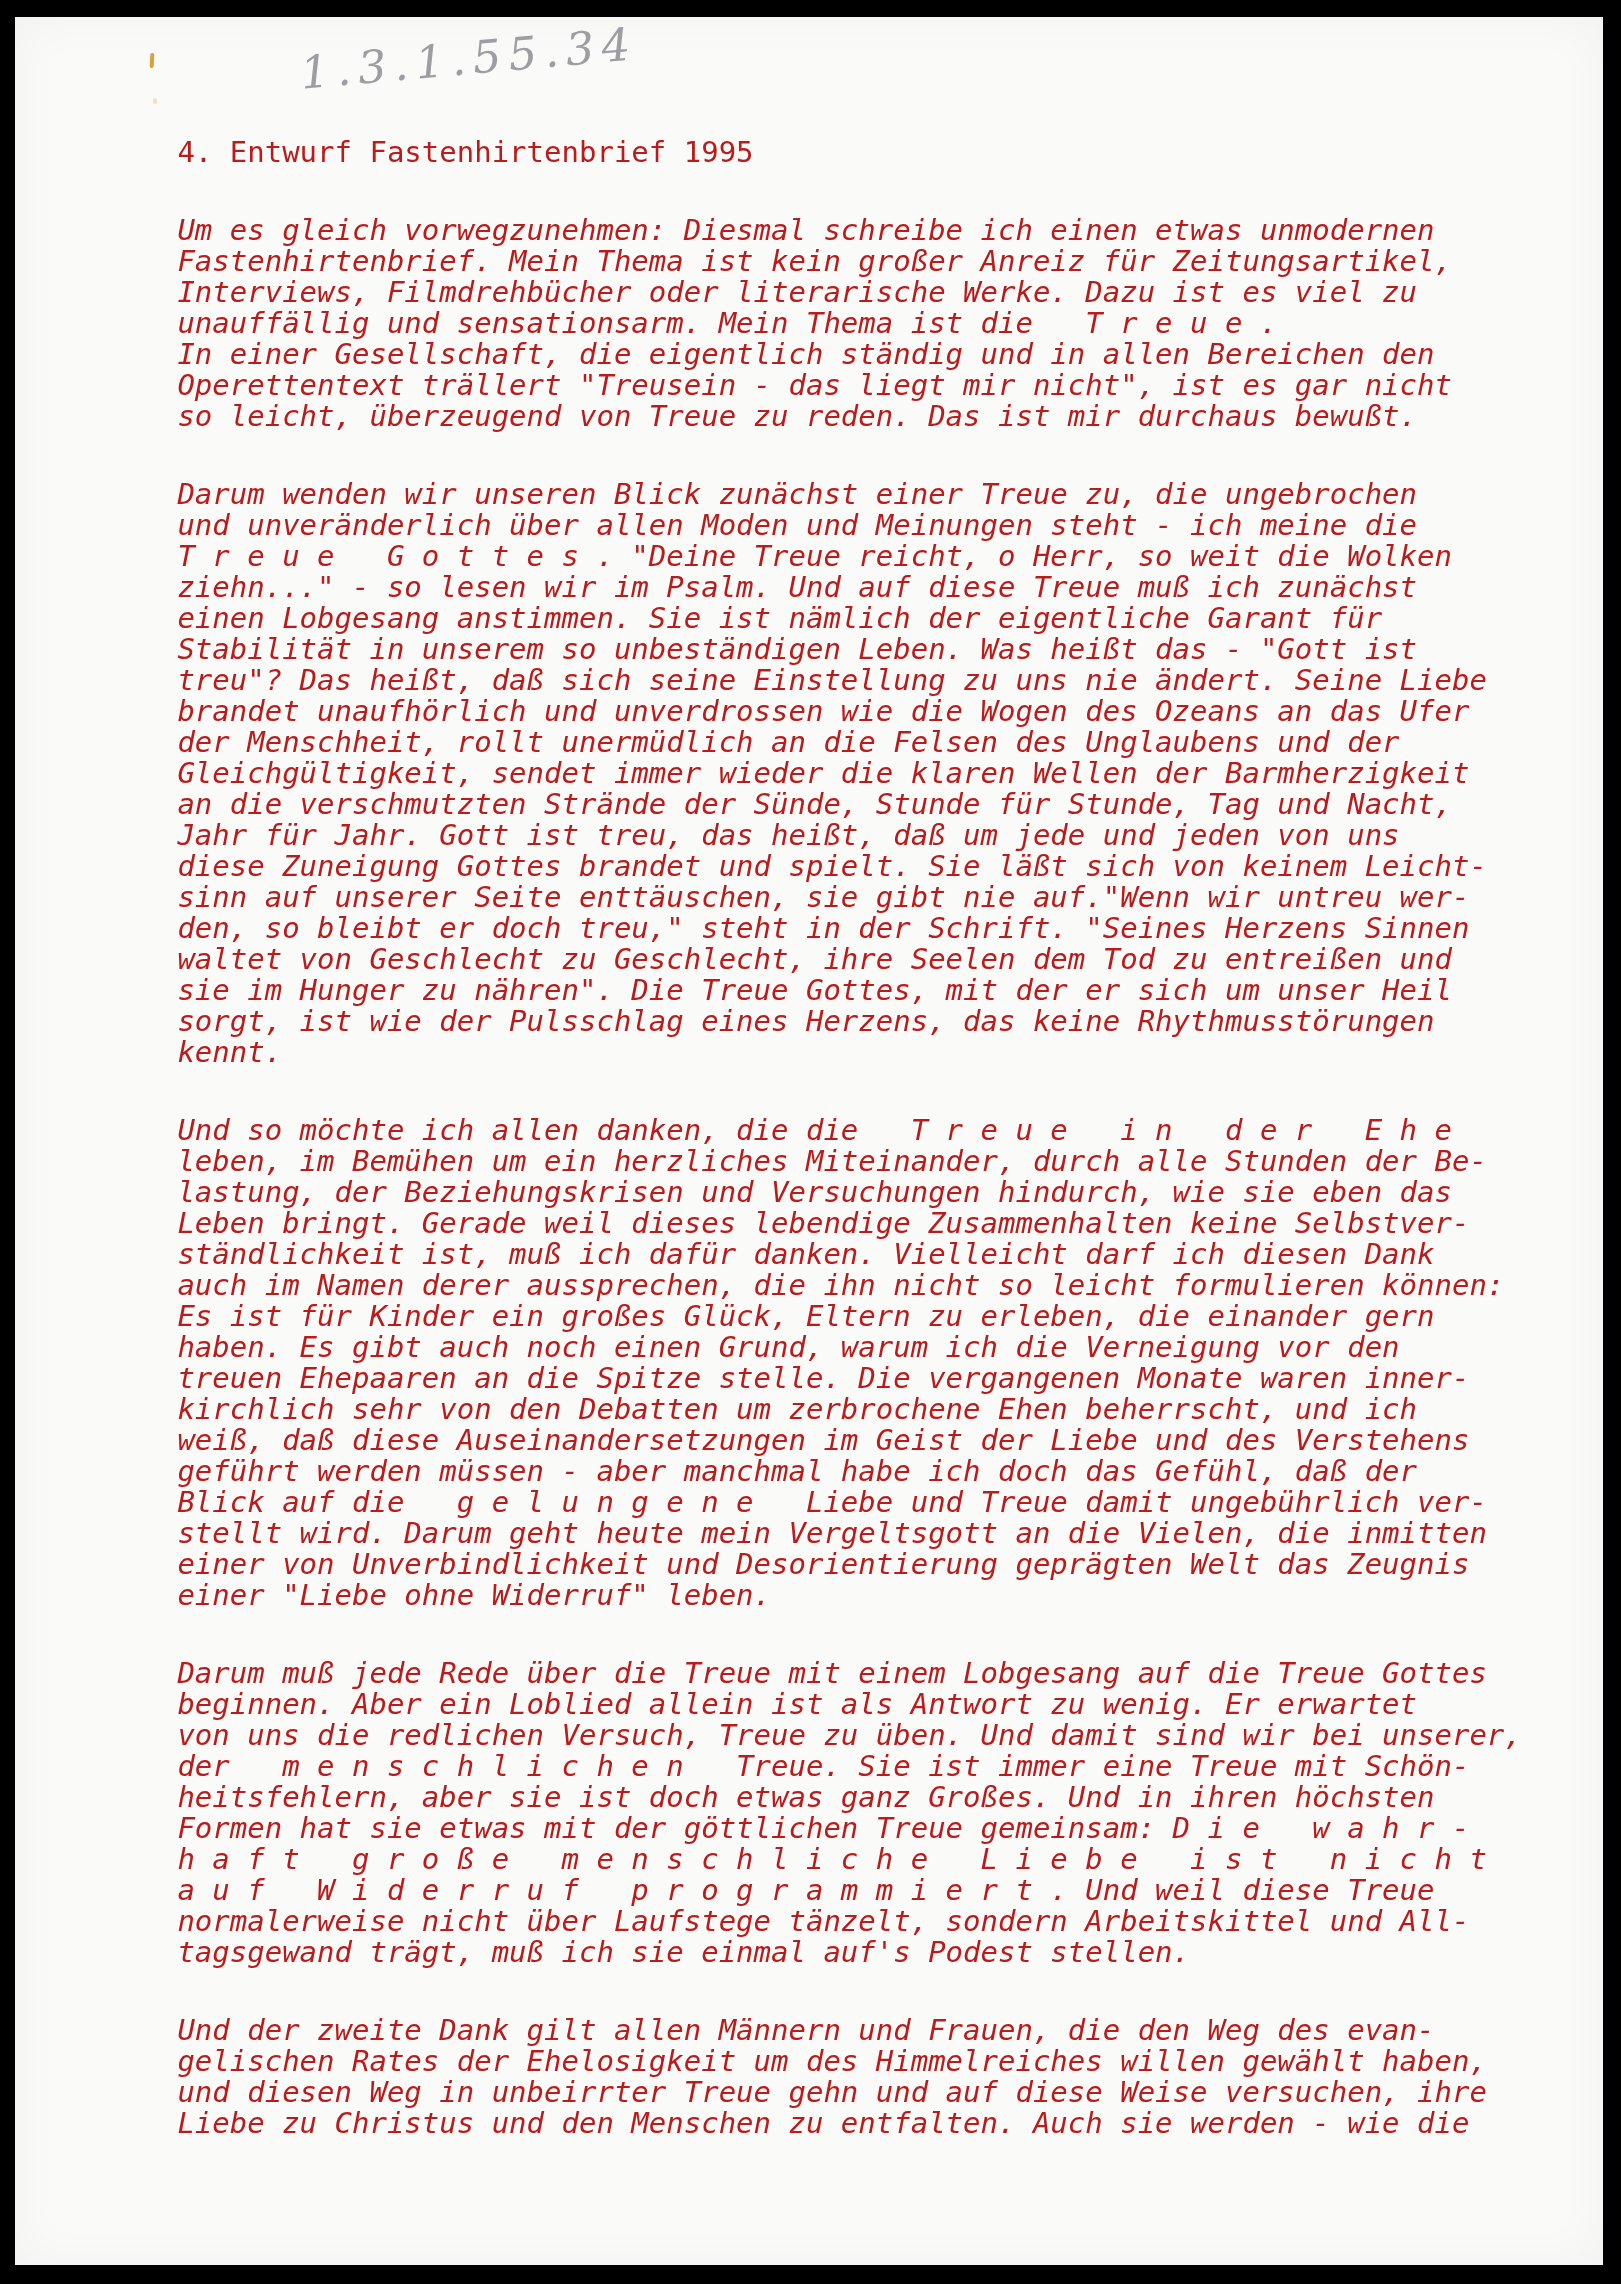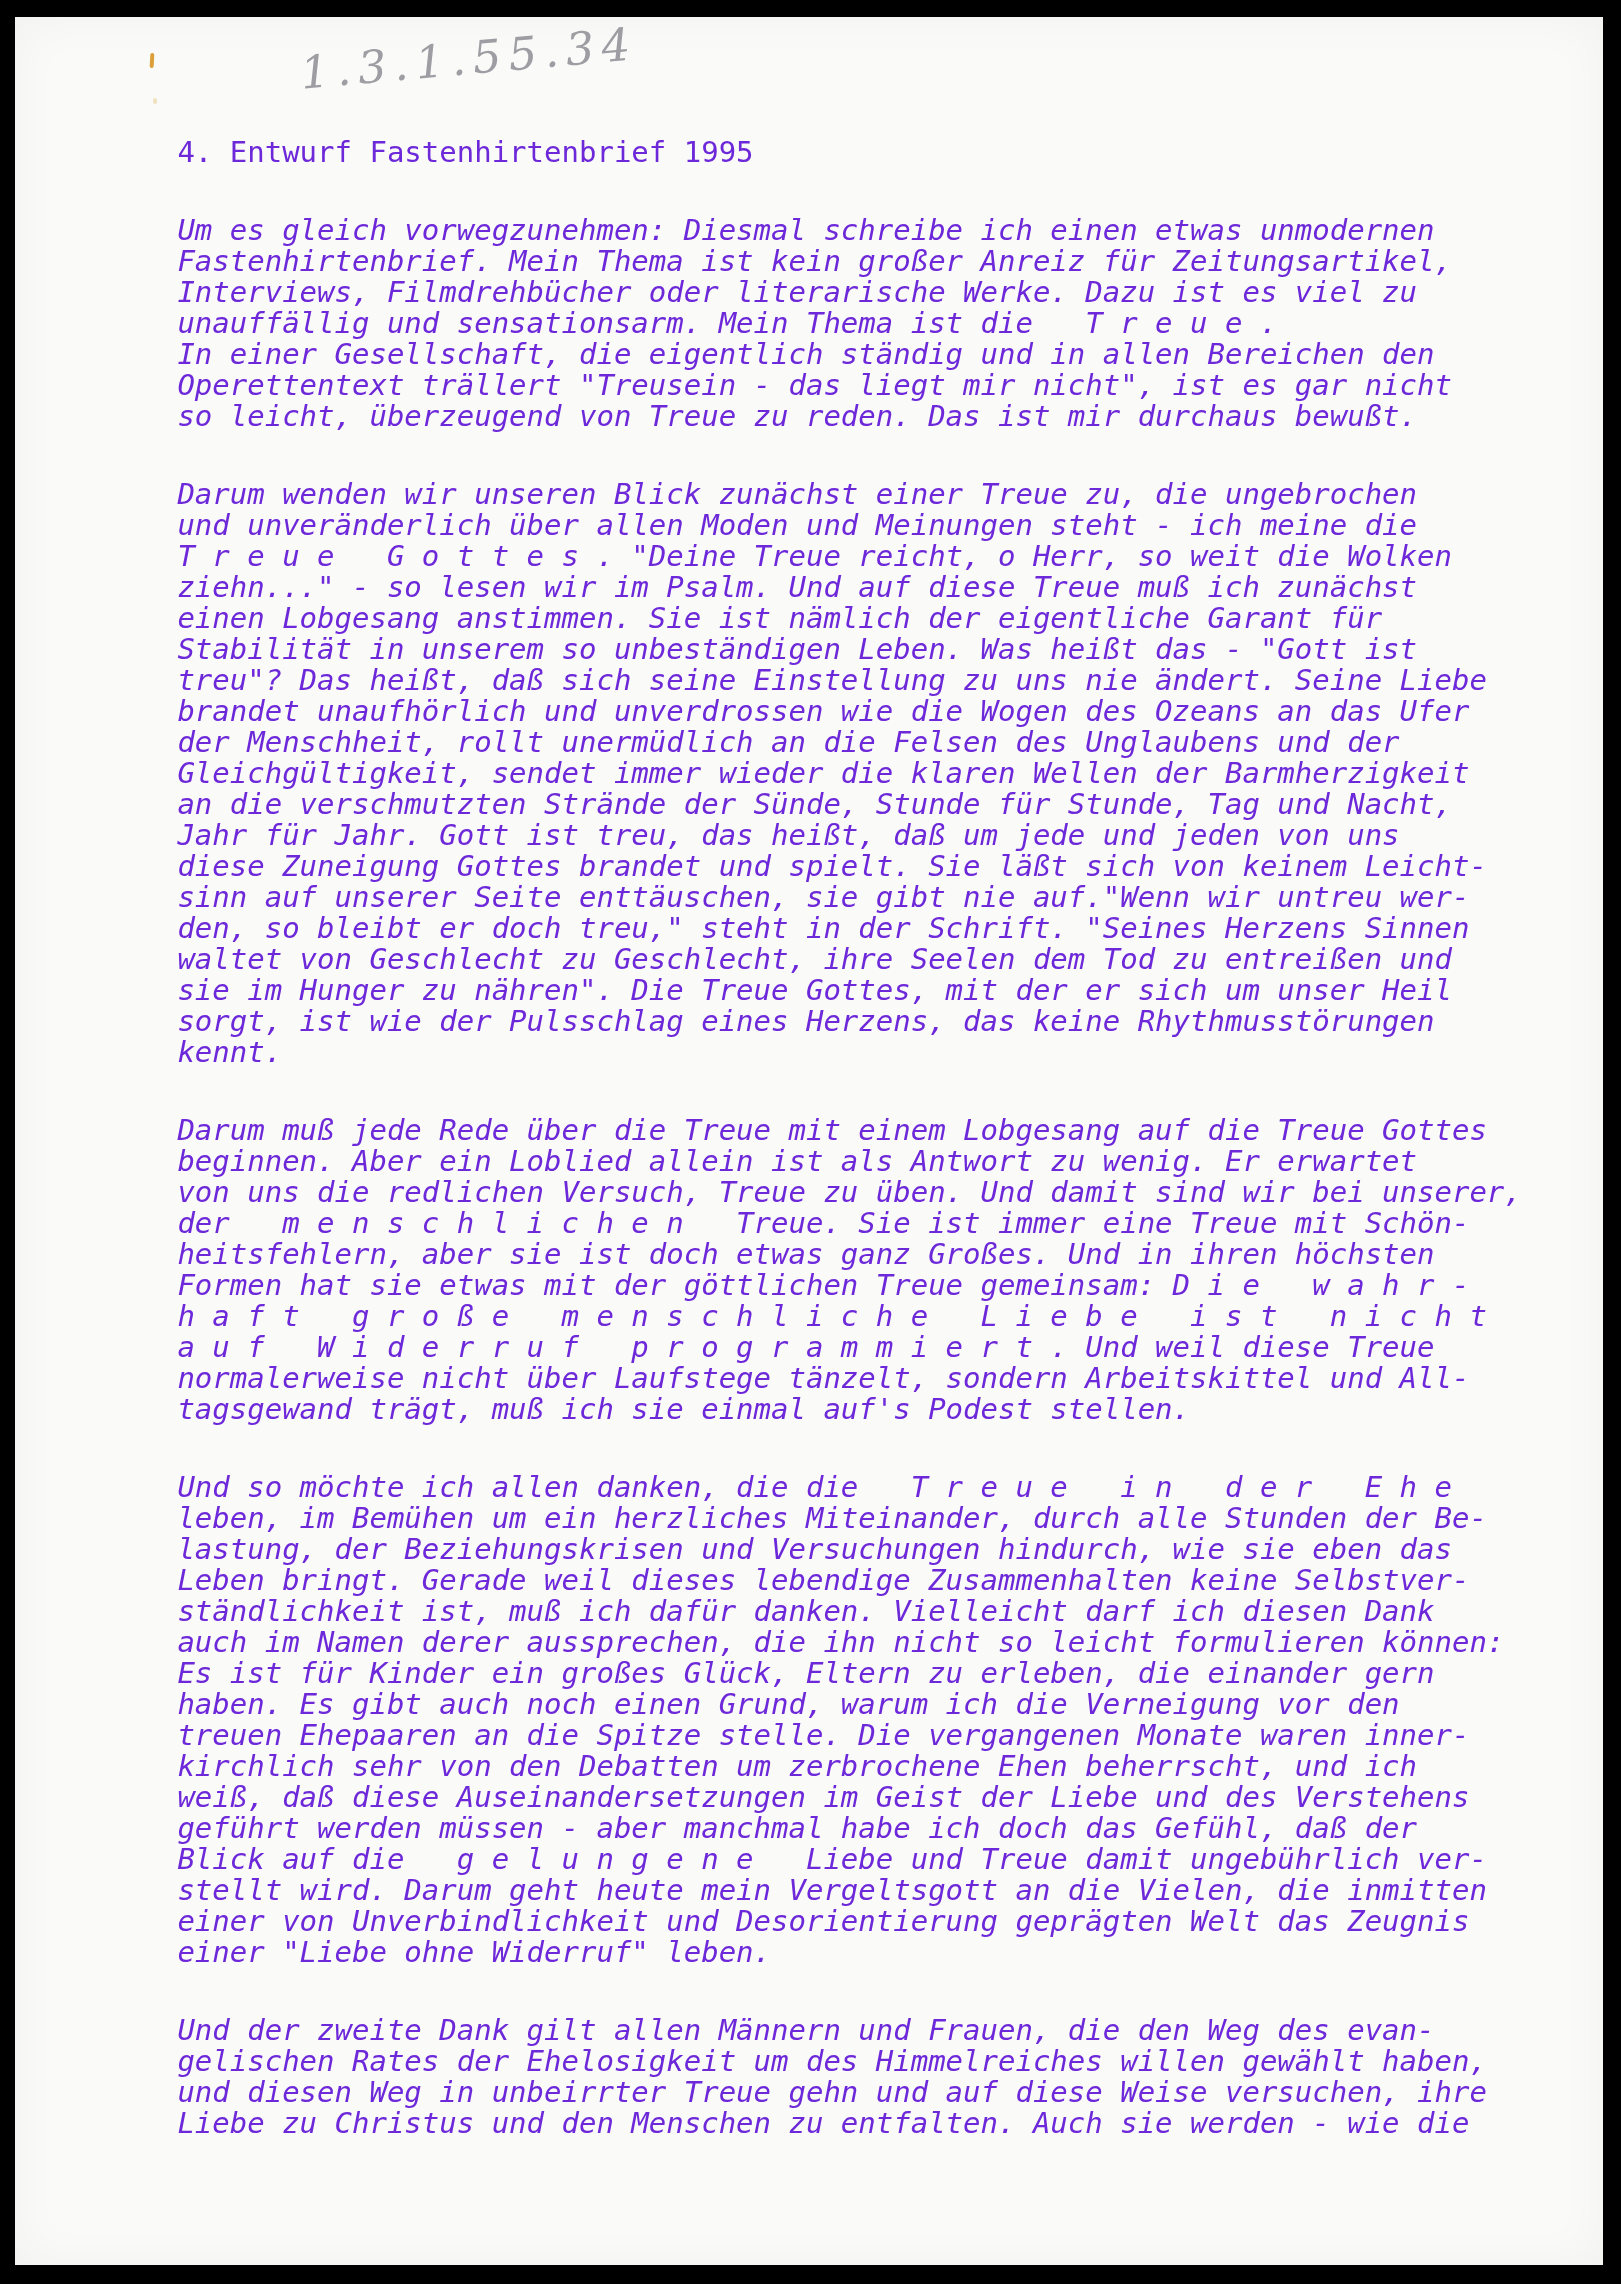--- a/index.html
+++ b/index.html
@@ -51,21 +51,21 @@
     height: 5.7px;
     background: #eedcb2;
     border-radius: 2.4px;
     opacity: 0.8;
   }
   .content {
     position: absolute;
     left: 162px;
     top: 120px;
     width: 1395px;
-    color: #6d28d9;
+    color: #b91c1c;
     font-size: 29px;
     line-height: 31px;
   }
   .title {
     font-size: 29px;
     font-weight: normal;
     margin: 0 0 47px 0;
     white-space: pre-wrap;
   }
   .para {
@@ -104,45 +104,45 @@
 Gleichgültigkeit, sendet immer wieder die klaren Wellen der Barmherzigkeit
 an die verschmutzten Strände der Sünde, Stunde für Stunde, Tag und Nacht,
 Jahr für Jahr. Gott ist treu, das heißt, daß um jede und jeden von uns
 diese Zuneigung Gottes brandet und spielt. Sie läßt sich von keinem Leicht-
 sinn auf unserer Seite enttäuschen, sie gibt nie auf."Wenn wir untreu wer-
 den, so bleibt er doch treu," steht in der Schrift. "Seines Herzens Sinnen
 waltet von Geschlecht zu Geschlecht, ihre Seelen dem Tod zu entreißen und
 sie im Hunger zu nähren". Die Treue Gottes, mit der er sich um unser Heil
 sorgt, ist wie der Pulsschlag eines Herzens, das keine Rhythmusstörungen
 kennt.</p>
-    <p class="para">Darum muß jede Rede über die Treue mit einem Lobgesang auf die Treue Gottes
-beginnen. Aber ein Loblied allein ist als Antwort zu wenig. Er erwartet
-von uns die redlichen Versuch, Treue zu üben. Und damit sind wir bei unserer,
-der   m e n s c h l i c h e n   Treue. Sie ist immer eine Treue mit Schön-
-heitsfehlern, aber sie ist doch etwas ganz Großes. Und in ihren höchsten
-Formen hat sie etwas mit der göttlichen Treue gemeinsam: D i e   w a h r -
-h a f t   g r o ß e   m e n s c h l i c h e   L i e b e   i s t   n i c h t
-a u f   W i d e r r u f   p r o g r a m m i e r t . Und weil diese Treue
-normalerweise nicht über Laufstege tänzelt, sondern Arbeitskittel und All-
-tagsgewand trägt, muß ich sie einmal auf's Podest stellen.</p>
     <p class="para">Und so möchte ich allen danken, die die   T r e u e   i n   d e r   E h e
 leben, im Bemühen um ein herzliches Miteinander, durch alle Stunden der Be-
 lastung, der Beziehungskrisen und Versuchungen hindurch, wie sie eben das
 Leben bringt. Gerade weil dieses lebendige Zusammenhalten keine Selbstver-
 ständlichkeit ist, muß ich dafür danken. Vielleicht darf ich diesen Dank
 auch im Namen derer aussprechen, die ihn nicht so leicht formulieren können:
 Es ist für Kinder ein großes Glück, Eltern zu erleben, die einander gern
 haben. Es gibt auch noch einen Grund, warum ich die Verneigung vor den
 treuen Ehepaaren an die Spitze stelle. Die vergangenen Monate waren inner-
 kirchlich sehr von den Debatten um zerbrochene Ehen beherrscht, und ich
 weiß, daß diese Auseinandersetzungen im Geist der Liebe und des Verstehens
 geführt werden müssen - aber manchmal habe ich doch das Gefühl, daß der
 Blick auf die   g e l u n g e n e   Liebe und Treue damit ungebührlich ver-
 stellt wird. Darum geht heute mein Vergeltsgott an die Vielen, die inmitten
 einer von Unverbindlichkeit und Desorientierung geprägten Welt das Zeugnis
 einer "Liebe ohne Widerruf" leben.</p>
+    <p class="para">Darum muß jede Rede über die Treue mit einem Lobgesang auf die Treue Gottes
+beginnen. Aber ein Loblied allein ist als Antwort zu wenig. Er erwartet
+von uns die redlichen Versuch, Treue zu üben. Und damit sind wir bei unserer,
+der   m e n s c h l i c h e n   Treue. Sie ist immer eine Treue mit Schön-
+heitsfehlern, aber sie ist doch etwas ganz Großes. Und in ihren höchsten
+Formen hat sie etwas mit der göttlichen Treue gemeinsam: D i e   w a h r -
+h a f t   g r o ß e   m e n s c h l i c h e   L i e b e   i s t   n i c h t
+a u f   W i d e r r u f   p r o g r a m m i e r t . Und weil diese Treue
+normalerweise nicht über Laufstege tänzelt, sondern Arbeitskittel und All-
+tagsgewand trägt, muß ich sie einmal auf's Podest stellen.</p>
     <p class="para">Und der zweite Dank gilt allen Männern und Frauen, die den Weg des evan-
 gelischen Rates der Ehelosigkeit um des Himmelreiches willen gewählt haben,
 und diesen Weg in unbeirrter Treue gehn und auf diese Weise versuchen, ihre
 Liebe zu Christus und den Menschen zu entfalten. Auch sie werden - wie die</p>
   </div>
 </div>
 
 
 </body></html>

